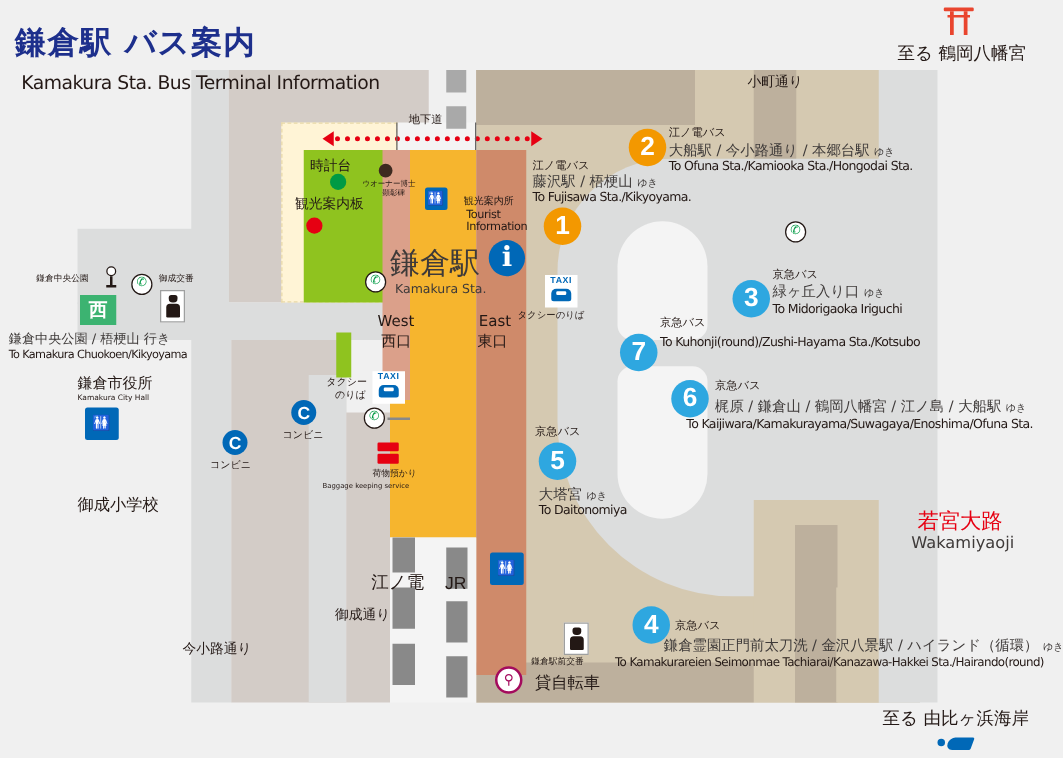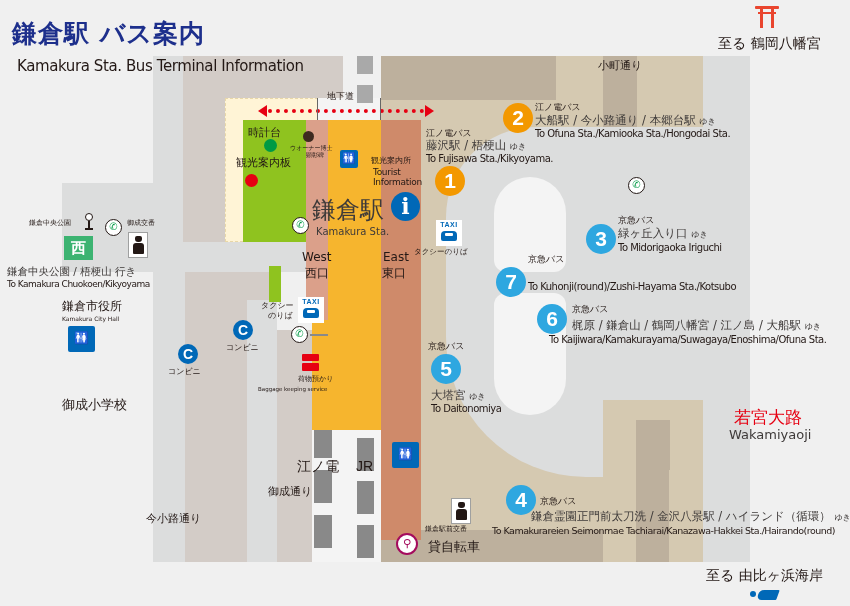--- a/index.html
+++ b/index.html
@@ -203,21 +203,21 @@
   <div class="t lbl-m" style="left:535px;top:114px;"><span>大船駅 / 今小路通り / 本郷台駅</span> <span class="yuki">ゆき</span></div>
   <div class="t lbl-en" style="left:535px;top:128px;">To Ofuna Sta./Kamiooka Sta./Hongodai Sta.</div>
 
   <div class="num blue" style="left:586px;top:224px;">3</div>
   <div class="t lbl-s" style="left:618px;top:215px;">京急バス</div>
   <div class="t lbl-m" style="left:618px;top:227px;"><span>緑ヶ丘入り口</span> <span class="yuki">ゆき</span></div>
   <div class="t lbl-en" style="left:618px;top:242px;">To Midorigaoka Iriguchi</div>
 
   <div class="num blue" style="left:496px;top:267px;">7</div>
   <div class="t lbl-s" style="left:528px;top:254px;">京急バス</div>
-  <div class="t lbl-en" style="left:528px;top:281px;">To Kuhonji(round)/Zushi-Hayama Sta./Kotsubo</div>
+  <div class="t lbl-en" style="left:528px;top:269px;">To Kuhonji(round)/Zushi-Hayama Sta./Kotsubo</div>
 
   <div class="num blue" style="left:537px;top:304px;">6</div>
   <div class="t lbl-s" style="left:572px;top:304px;">京急バス</div>
   <div class="t lbl-m" style="left:572px;top:319px;"><span>梶原 / 鎌倉山 / 鶴岡八幡宮 / 江ノ島 / 大船駅</span> <span class="yuki">ゆき</span></div>
   <div class="t lbl-en" style="left:549px;top:334px;">To Kaijiwara/Kamakurayama/Suwagaya/Enoshima/Ofuna Sta.</div>
 
   <div class="num blue" style="left:431px;top:354px;">5</div>
   <div class="t lbl-s" style="left:428px;top:341px;">京急バス</div>
   <div class="t lbl-m" style="left:431px;top:389px;"><span>大塔宮</span> <span class="yuki">ゆき</span></div>
   <div class="t lbl-en" style="left:431px;top:403px;">To Daitonomiya</div>

